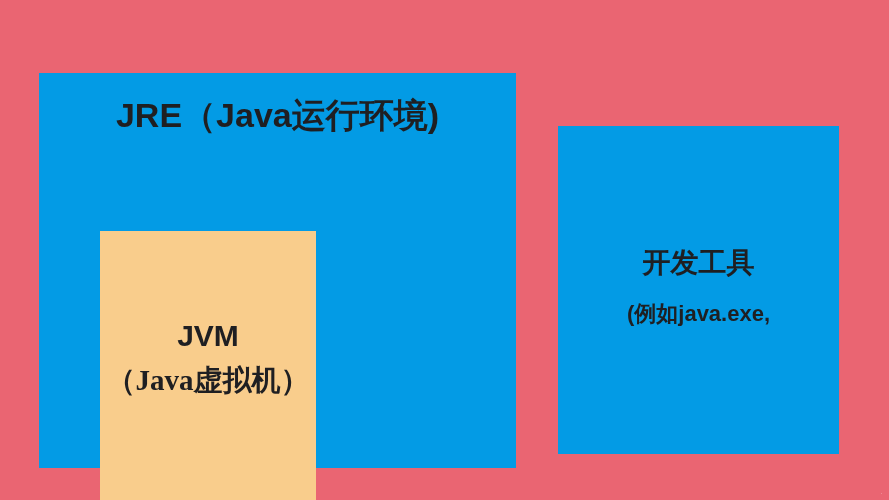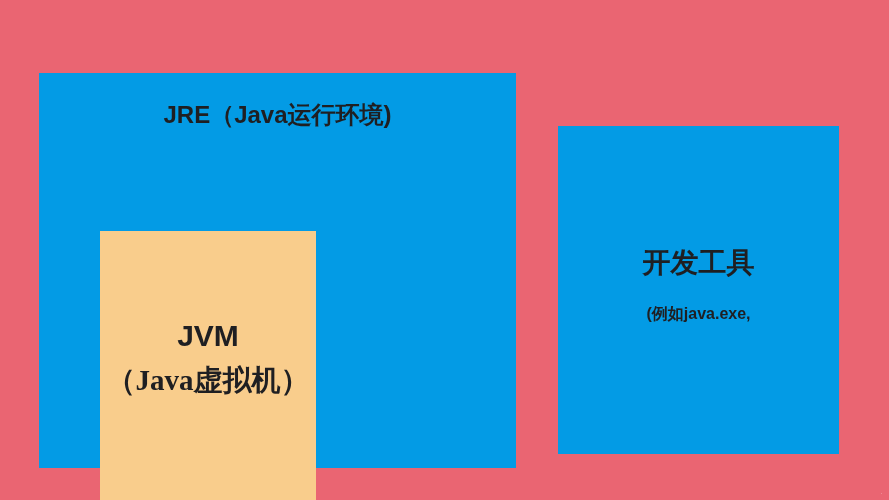--- a/index.html
+++ b/index.html
@@ -46,21 +46,21 @@
     height: 395px;
     background: #039be5;
     box-sizing: border-box;
   }
   .jre-title {
     position: absolute;
     left: 0;
     top: 22px;
     width: 477px;
     text-align: center;
-    font-size: 24px;
+    font-size: 34px;
     font-weight: 700;
     color: #1f1f22;
     line-height: 40px;
     white-space: nowrap;
   }
 
   
   .jvm-box {
     position: absolute;
     left: 61px;
@@ -128,21 +128,21 @@
     padding-bottom: 4px;
   }
   .devtools-title {
     font-size: 28px;
     font-weight: 700;
     color: #1f1f22;
     line-height: 52px;
     white-space: nowrap;
   }
   .devtools-line {
-    font-size: 16px;
+    font-size: 22px;
     font-weight: 700;
     color: #1f1f22;
     line-height: 50px;
     white-space: nowrap;
   }
 
   
   .watermark {
     position: absolute;
     right: 6px;

